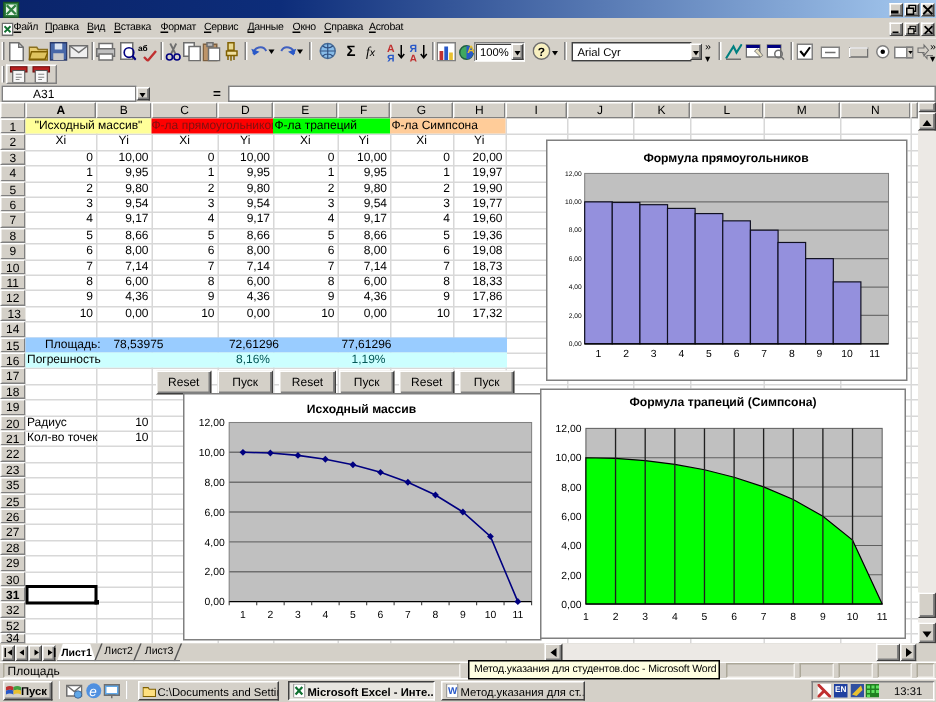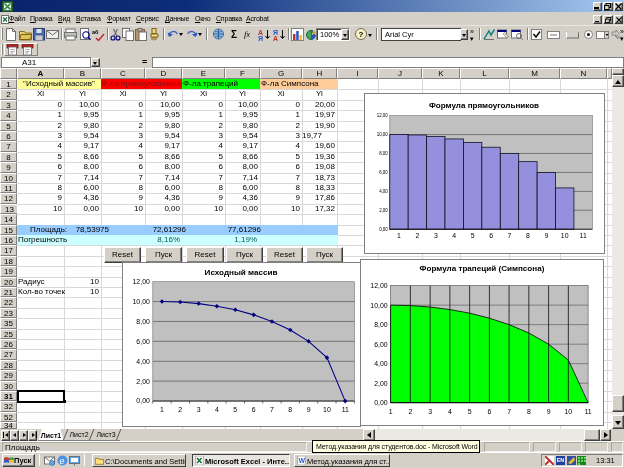--- a/index.html
+++ b/index.html
@@ -356,21 +356,21 @@
 <div class="cell" style="left:225px;top:120.6px;width:33px;text-align:right;">9,80</div>
 <div class="cell" style="left:260px;top:120.6px;width:40px;text-align:right;">2</div>
 <div class="cell" style="left:302px;top:120.6px;width:33px;text-align:right;">19,90</div>
 <div class="cell" style="left:17px;top:131.0px;width:45px;text-align:right;">3</div>
 <div class="cell" style="left:64px;top:131.0px;width:35px;text-align:right;">9,54</div>
 <div class="cell" style="left:101px;top:131.0px;width:42px;text-align:right;">3</div>
 <div class="cell" style="left:145px;top:131.0px;width:35px;text-align:right;">9,54</div>
 <div class="cell" style="left:182px;top:131.0px;width:41px;text-align:right;">3</div>
 <div class="cell" style="left:225px;top:131.0px;width:33px;text-align:right;">9,54</div>
 <div class="cell" style="left:260px;top:131.0px;width:40px;text-align:right;">3</div>
-<div class="cell" style="left:302px;top:131.0px;width:33px;text-align:left;">19,77</div>
+<div class="cell" style="left:302px;top:131.0px;width:33px;text-align:right;">19,77</div>
 <div class="cell" style="left:17px;top:141.4px;width:45px;text-align:right;">4</div>
 <div class="cell" style="left:64px;top:141.4px;width:35px;text-align:right;">9,17</div>
 <div class="cell" style="left:101px;top:141.4px;width:42px;text-align:right;">4</div>
 <div class="cell" style="left:145px;top:141.4px;width:35px;text-align:right;">9,17</div>
 <div class="cell" style="left:182px;top:141.4px;width:41px;text-align:right;">4</div>
 <div class="cell" style="left:225px;top:141.4px;width:33px;text-align:right;">9,17</div>
 <div class="cell" style="left:260px;top:141.4px;width:40px;text-align:right;">4</div>
 <div class="cell" style="left:302px;top:141.4px;width:33px;text-align:right;">19,60</div>
 <div class="cell" style="left:17px;top:151.8px;width:45px;text-align:right;">5</div>
 <div class="cell" style="left:64px;top:151.8px;width:35px;text-align:right;">8,66</div>

